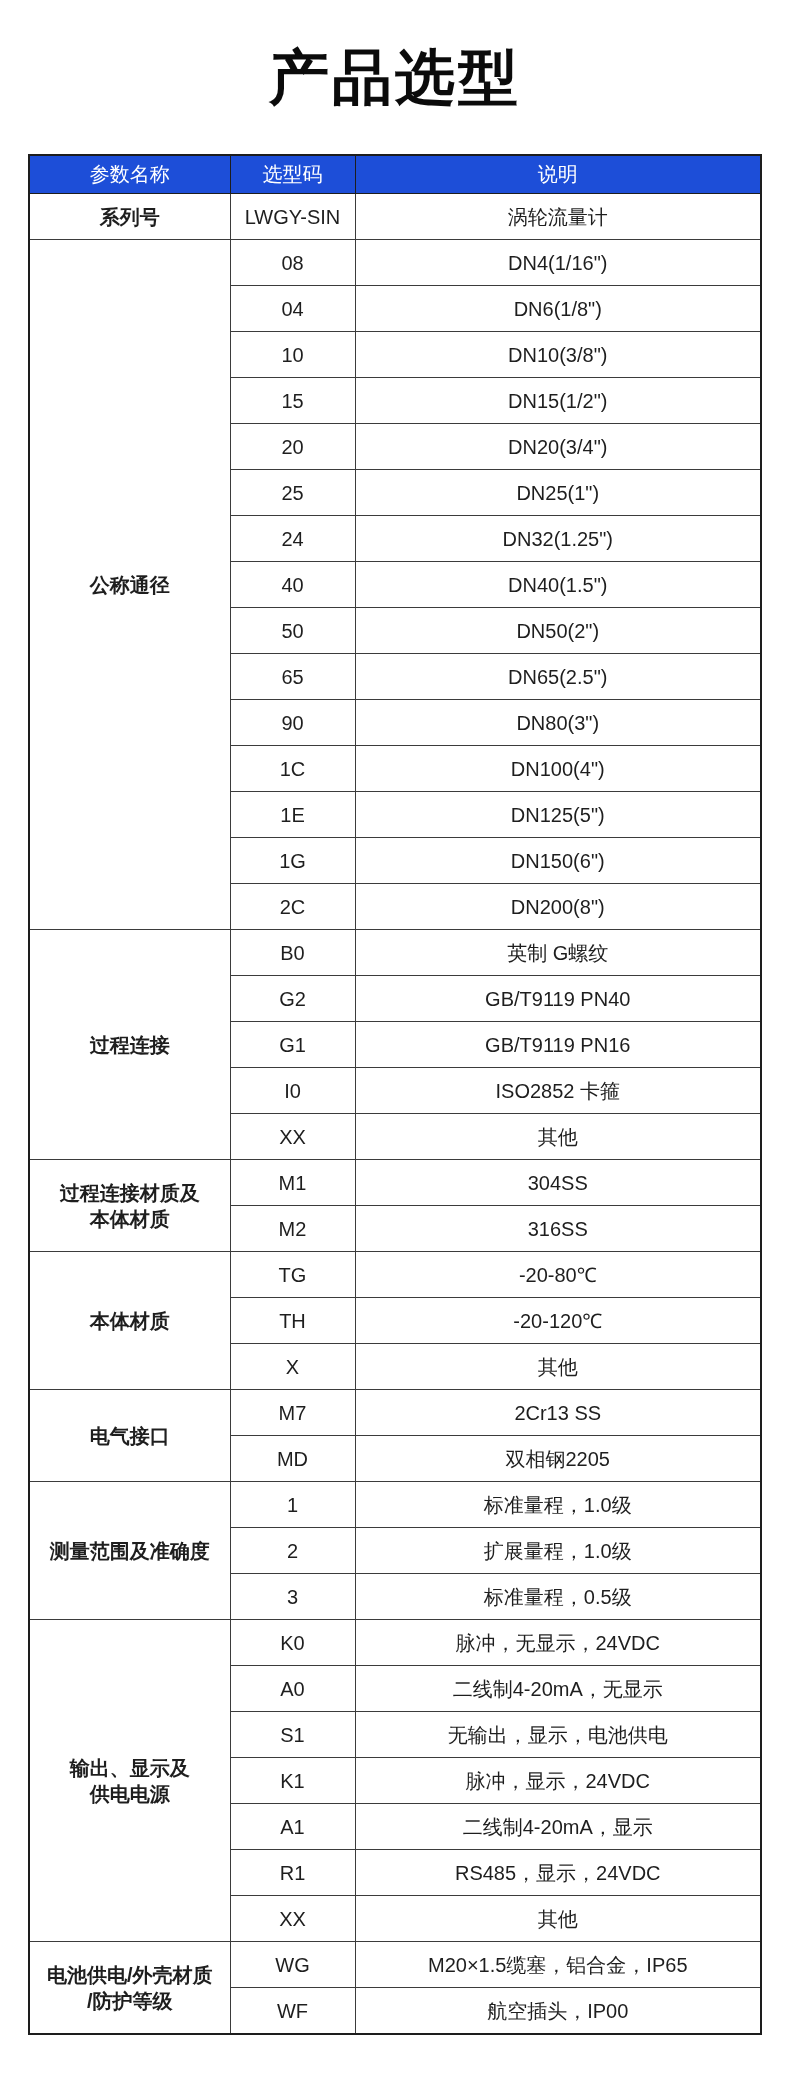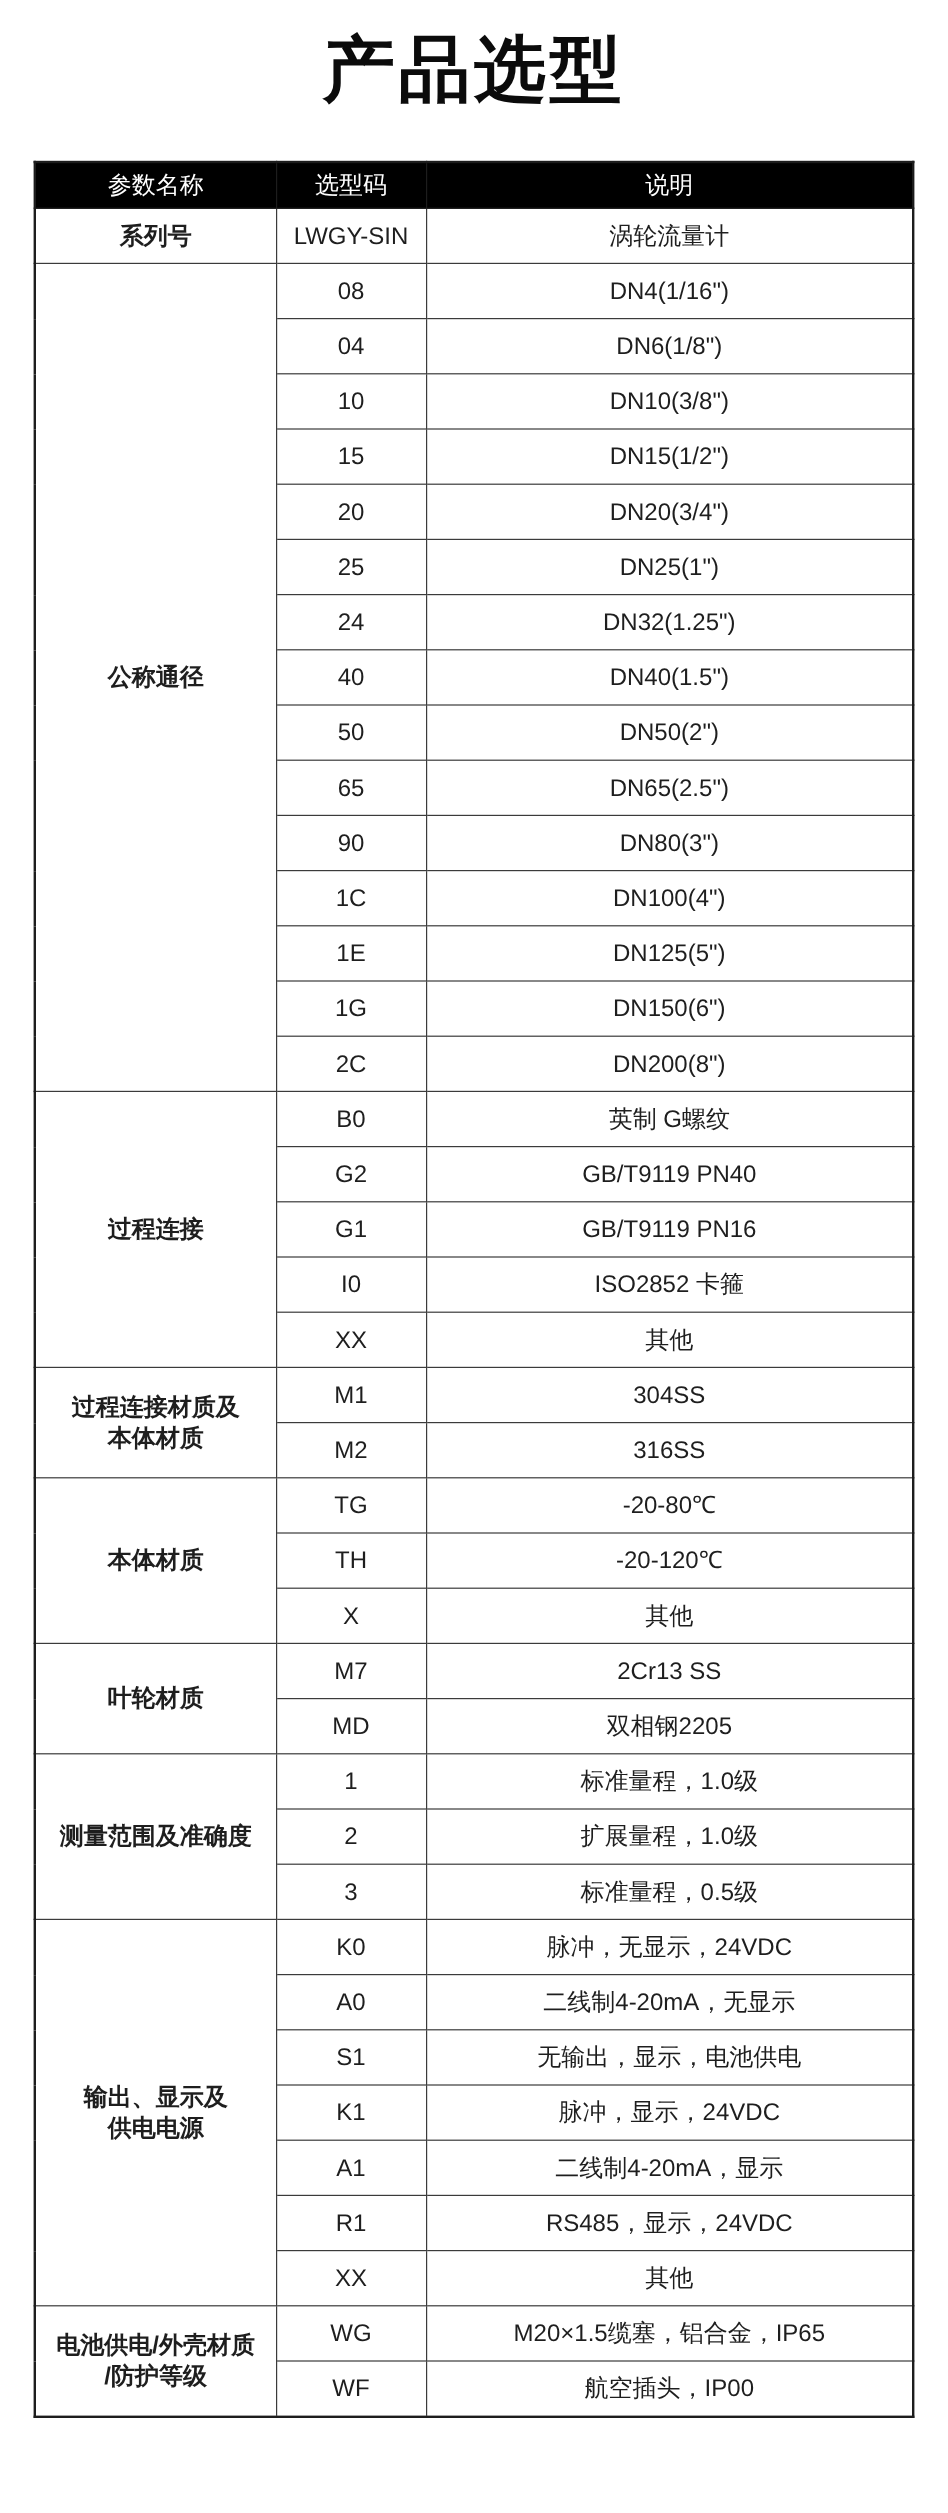--- a/index.html
+++ b/index.html
@@ -10,38 +10,38 @@
     height: 2094px;
     font-family: "Liberation Sans", sans-serif;
     overflow: hidden;
   }
   .page {
     width: 790px;
     height: 2094px;
   }
   .title {
     margin: 0;
-    padding-top: 20px;
+    padding-top: 40px;
     height: 76px;
     line-height: 76px;
     text-align: center;
     font-size: 60px;
     font-weight: bold;
     letter-spacing: 3px;
     color: #0b0b0b;
   }
   table.sel-table {
     width: 734px;
     margin: 38px auto 0 auto;
     border-collapse: collapse;
     table-layout: fixed;
     border: 2px solid #1d1d1d;
   }
   .sel-table th {
-    background: #000000;
+    background: #1d4ed8;
     color: #ffffff;
     font-size: 20px;
     font-weight: 500;
     height: 35px;
     border: 1px solid #1d1d1d;
     text-align: center;
     vertical-align: middle;
   }
   .sel-table td {
     height: 45px;
@@ -187,21 +187,21 @@
         </tr>
         <tr>
           <td class="code-cell">TH</td>
           <td class="desc-cell">-20-120℃</td>
         </tr>
         <tr>
           <td class="code-cell">X</td>
           <td class="desc-cell">其他</td>
         </tr>
         <tr>
-          <td class="param-cell" rowspan="2">叶轮材质</td>
+          <td class="param-cell" rowspan="2">电气接口</td>
           <td class="code-cell">M7</td>
           <td class="desc-cell">2Cr13 SS</td>
         </tr>
         <tr>
           <td class="code-cell">MD</td>
           <td class="desc-cell">双相钢2205</td>
         </tr>
         <tr>
           <td class="param-cell" rowspan="3">测量范围及准确度</td>
           <td class="code-cell">1</td>

